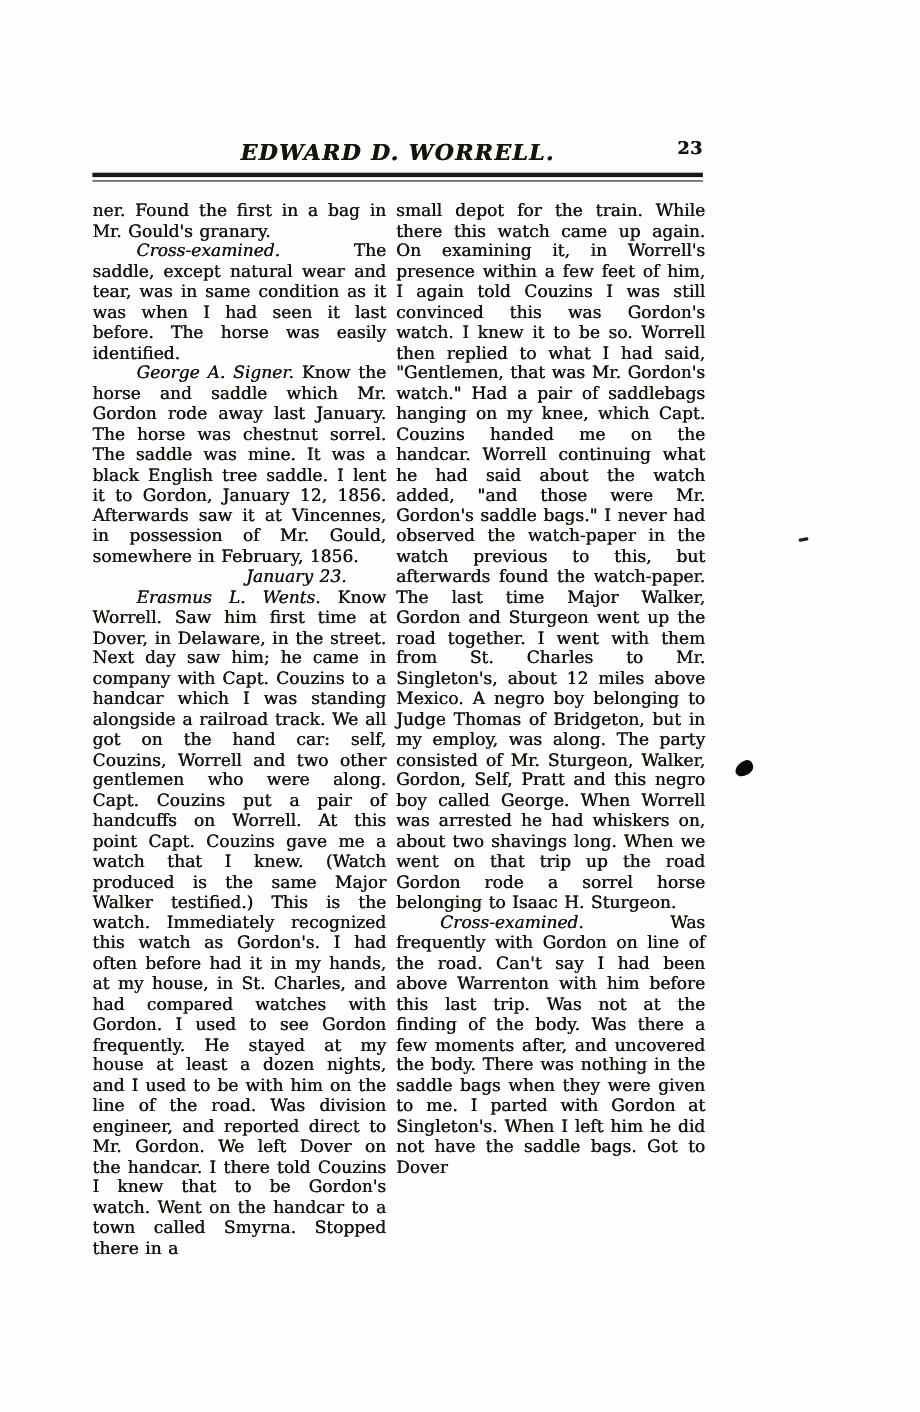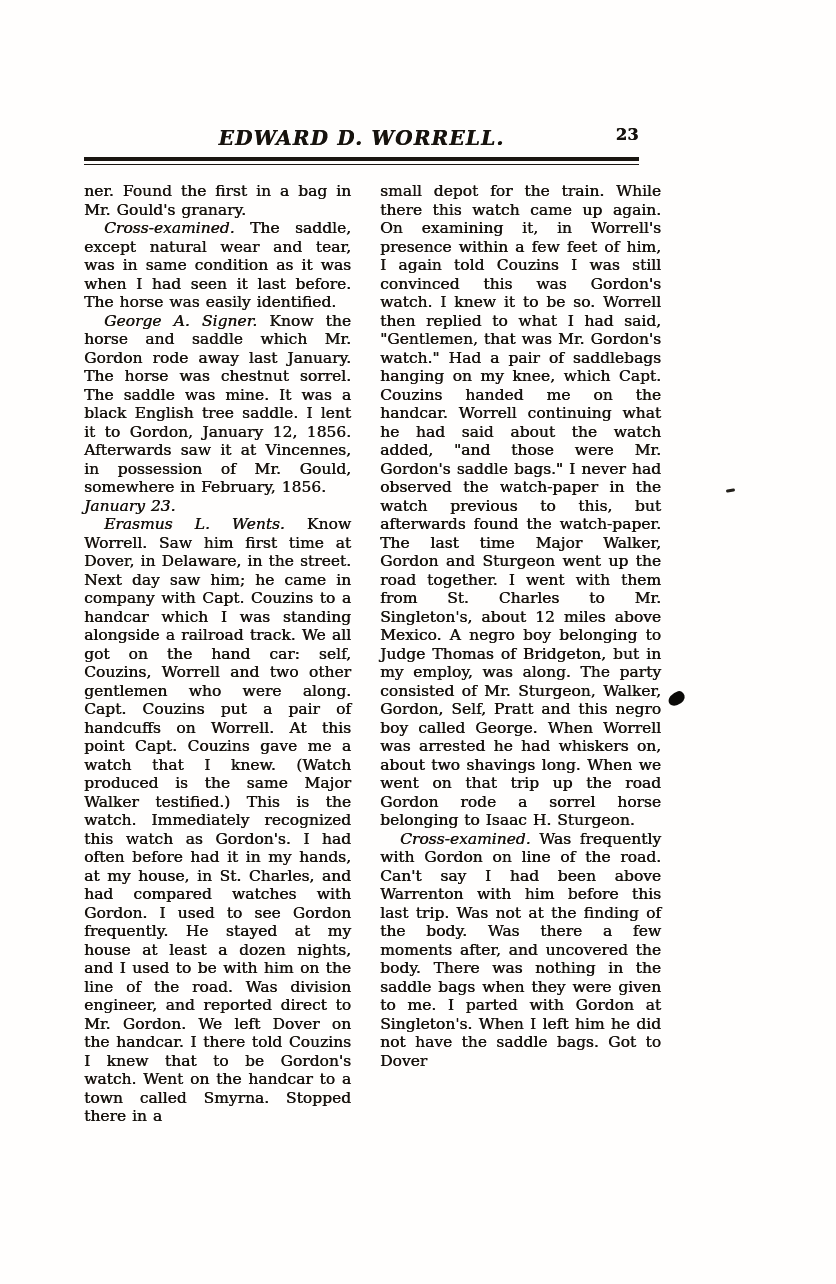--- a/index.html
+++ b/index.html
@@ -63,28 +63,29 @@
   .col {
     position: absolute;
     top: 182px;
     text-align: justify;
     font-size: 15.5px;
     line-height: 18.5px;
     text-shadow: 0.4px 0 0 currentColor;
     word-spacing: 1px;
   }
   .col-left  { left: 84px;  width: 267px; }
-  .col-right { left: 380px; width: 281px; }
+  .col-right { left: 360px; width: 281px; }
   .para { margin: 0; }
   .para.indented { text-indent: 20px; }
   .para.dateline {
+    text-align: right;
     padding-right: 36px;
     font-style: italic;
   }
-  .lead { font-style: italic; }
+  .lead { font-style: italic; margin-left: 20px; }
   
   .ink-blot {
     position: absolute;
     left: 668px;
     top: 692px;
     width: 17px;
     height: 13px;
     background: #0b0a08;
     border-radius: 75% 30% 60% 40% / 65% 45% 55% 40%;
     transform: rotate(-18deg);

